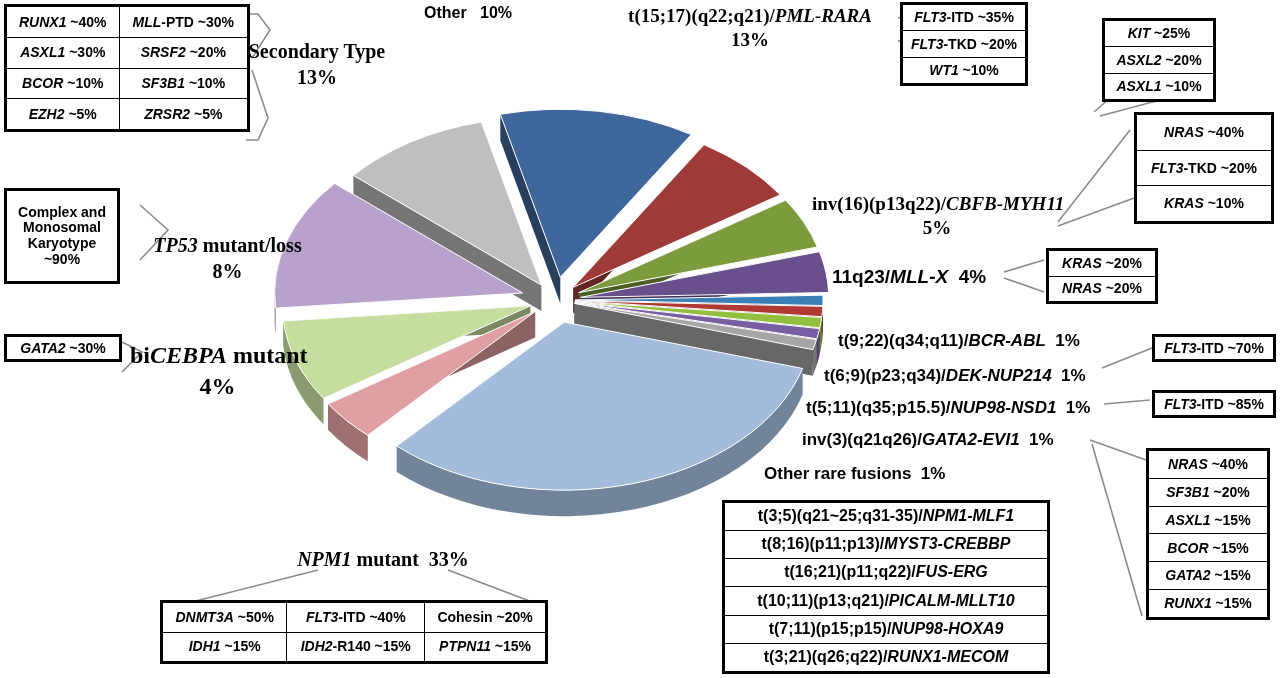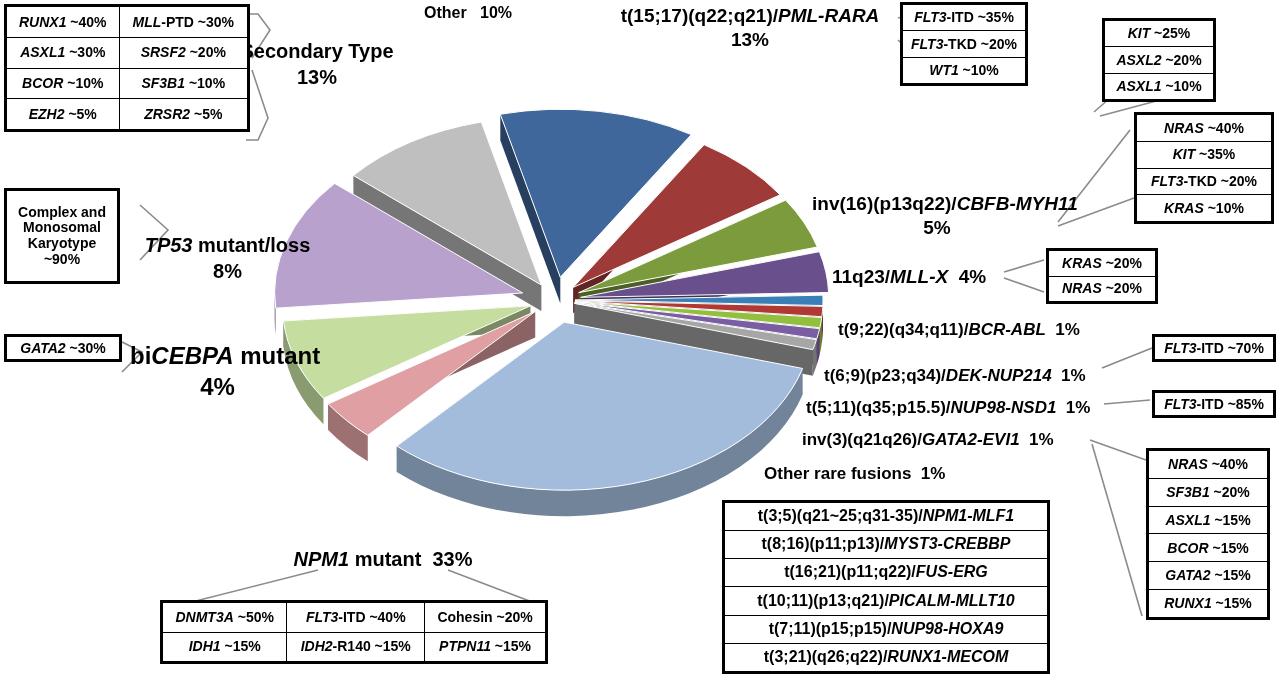--- a/index.html
+++ b/index.html
@@ -13,21 +13,21 @@
   .tbl table{border-collapse:collapse;width:100%;height:100%;}
   .tbl td{border:1.4px solid #000;text-align:center;vertical-align:middle;
           white-space:nowrap;font-weight:bold;padding:0 5px;
           font-size:14px;line-height:1.05;}
   .tbl td.wrapcell{white-space:normal;line-height:1.12;}
   .gene{font-style:italic;}
 
   
   .plabel{position:absolute;font-weight:bold;color:#000;white-space:nowrap;}
   .plabel .i{font-style:italic;}
-  .ctr{text-align:center;}
+  .ctr{text-align:center;font-family:Liberation Serif, serif;}
 
   
   svg.leaders{position:absolute;left:0;top:0;width:1280px;height:678px;
               pointer-events:none;}
   svg.pie{position:absolute;left:0;top:0;width:1280px;height:678px;}
 </style>
 </head>
 <body>
 
 <div class="stage">
@@ -112,21 +112,21 @@
 
   <div class="plabel ctr" style="left:600px;top:4px;width:300px;font-size:19px;line-height:1.25;">
     <span>t(15;17)(q22;q21)/<span class="i">PML-RARA</span><br>13%</span>
   </div>
   <div class="plabel ctr" style="left:812px;top:192px;width:250px;font-size:19px;line-height:1.25;">
     <span>inv(16)(p13q22)/<span class="i">CBFB-MYH11</span><br>5%</span>
   </div>
   <div class="plabel" style="left:832px;top:266px;font-size:19px;">
     <span>11q23/<span class="i">MLL-X</span>&nbsp; 4%</span>
   </div>
-  <div class="plabel" style="left:838px;top:320px;font-size:17px;">
+  <div class="plabel" style="left:838px;top:331px;font-size:17px;">
     <span>t(9;22)(q34;q11)/<span class="i">BCR-ABL</span>&nbsp; 1%</span>
   </div>
   <div class="plabel" style="left:824px;top:366px;font-size:17px;">
     <span>t(6;9)(p23;q34)/<span class="i">DEK-NUP214</span>&nbsp; 1%</span>
   </div>
   <div class="plabel" style="left:806px;top:398px;font-size:17px;">
     <span>t(5;11)(q35;p15.5)/<span class="i">NUP98-NSD1</span>&nbsp; 1%</span>
   </div>
   <div class="plabel" style="left:802px;top:430px;font-size:17px;">
     <span>inv(3)(q21q26)/<span class="i">GATA2-EVI1</span>&nbsp; 1%</span>
@@ -223,23 +223,20 @@
           </tr>
         </tbody>
       </table>
     </div>
 
   <div class="tbl" id="tbl-cbfb" style="left:1134px;top:112px;width:140px;height:112px;">
       <table>
         <tbody>
           <tr>
             <td style="font-size:14px"><span class="gene">NRAS</span> ~40%</td>
-          </tr>
-          <tr>
-            <td style="font-size:14px"><span class="gene">KIT</span> ~35%</td>
           </tr>
           <tr>
             <td style="font-size:14px"><span class="gene">FLT3</span>-TKD ~20%</td>
           </tr>
           <tr>
             <td style="font-size:14px"><span class="gene">KRAS</span> ~10%</td>
           </tr>
         </tbody>
       </table>
     </div>

